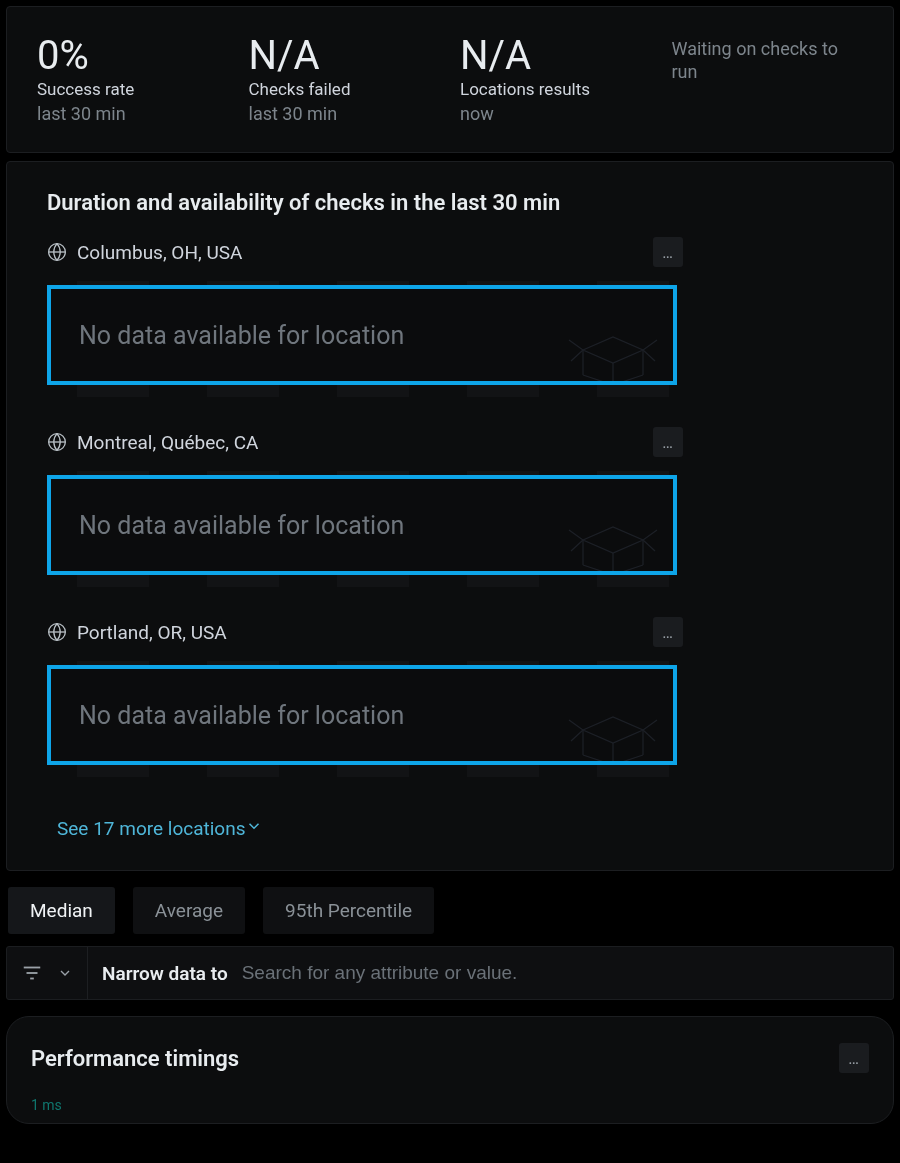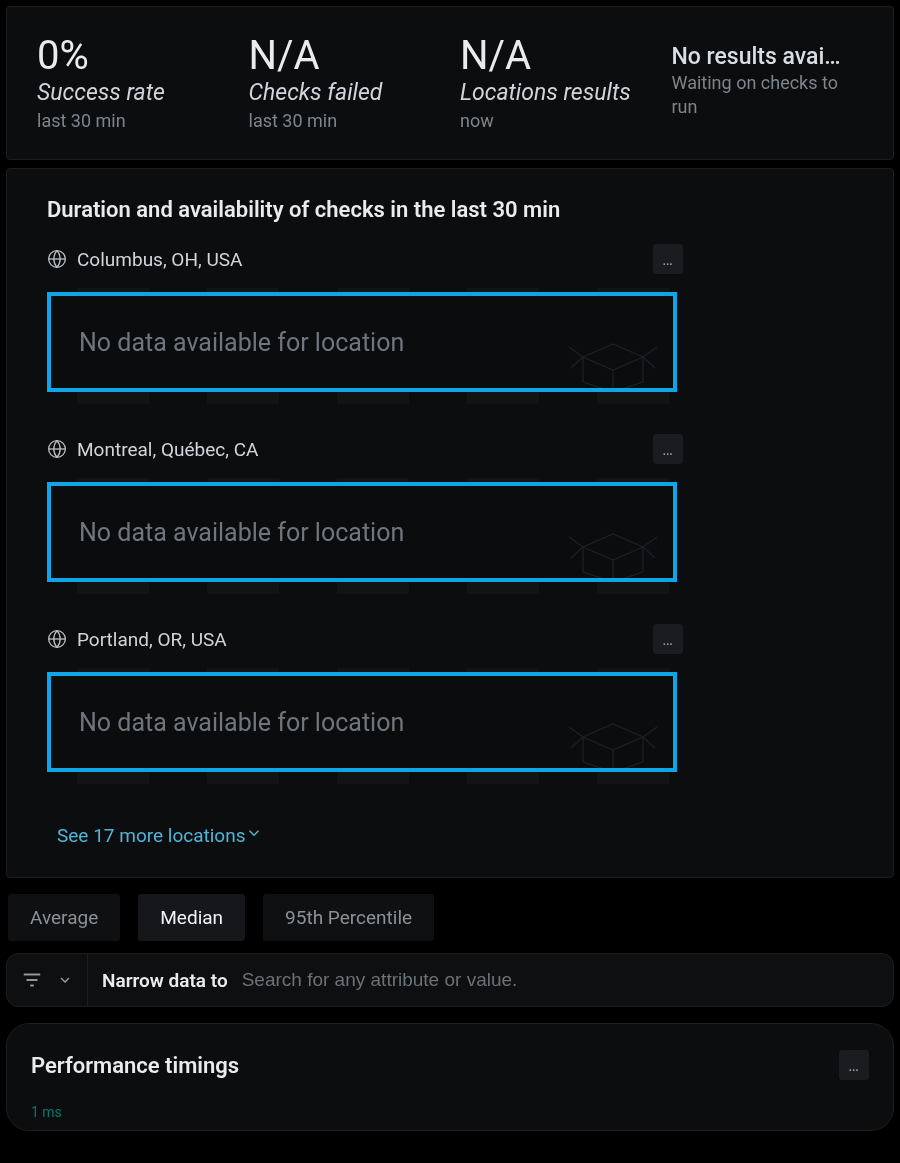--- a/index.html
+++ b/index.html
@@ -37,24 +37,23 @@
     overflow: hidden;
     text-overflow: ellipsis;
   }
   .kpi-no-results .kpi-value {
     font-size: 23px;
     font-weight: 500;
     color: #d9dee3;
     margin-top: 10px;
   }
   .kpi-label {
-    font-size: 23px;
+    font-size: 17px;
     color: #d0d5dd;
     margin-top: 2px;
-    font-style: italic;
   }
   .kpi-sub {
     font-size: 18px;
     color: #7d858c;
     margin-top: 4px;
   }
   .kpi-no-results .kpi-sub {
     font-size: 18px;
     color: #7d858c;
     line-height: 1.3;
@@ -175,21 +174,21 @@
   .tab.active {
     color: #f0f3f5;
     background: #15171a;
   }
   
   .filter-bar {
     display: flex;
     align-items: center;
     background: #0e0f11;
     border: 1px solid #1b1d20;
-    border-radius: 12px;
+    border-radius: 3px;
     height: 54px;
     margin-top: 4px;
     margin-bottom: 16px;
   }
   .filter-left {
     display: flex;
     align-items: center;
     gap: 14px;
     padding: 0 14px;
     border-right: 1px solid #1d1f22;
@@ -260,21 +259,20 @@
     <div class="kpi-value">N/A</div>
     <div class="kpi-label">Checks failed</div>
     <div class="kpi-sub">last 30 min</div>
   </div>
   <div class="kpi">
     <div class="kpi-value">N/A</div>
     <div class="kpi-label">Locations results</div>
     <div class="kpi-sub">now</div>
   </div>
   <div class="kpi kpi-no-results">
-    <div class="kpi-value">No results avai…</div>
     <div class="kpi-sub">Waiting on checks to run</div>
   </div>
 </div>
 
 <div class="panel dur-panel">
   <div class="dur-title">Duration and availability of checks in the last 30 min</div>
 
   <div id="locations-container">
       <div class="loc-block">
         <div class="loc-header">
@@ -385,22 +383,22 @@
 
   <div class="see-more">
     <span>See 17 more locations</span>
     <svg viewBox="0 0 24 24" fill="none" stroke="#4fb6d9" stroke-width="2">
         <polyline points="6 9 12 15 18 9"></polyline>
       </svg>
   </div>
 </div>
 
 <div class="tabs-row" id="tabs-container">
+    <div class="tab active">Median</div>
     <div class="tab">Average</div>
-    <div class="tab active">Median</div>
     <div class="tab">95th Percentile</div>
   </div>
 
 <div class="filter-bar">
   <div class="filter-left">
     <svg viewBox="0 0 24 24" fill="none" stroke="#9aa1a8" stroke-width="2">
       <line x1="3" y1="6" x2="21" y2="6"></line>
         <line x1="6" y1="12" x2="18" y2="12"></line>
         <line x1="10" y1="18" x2="14" y2="18"></line>
     </svg>

